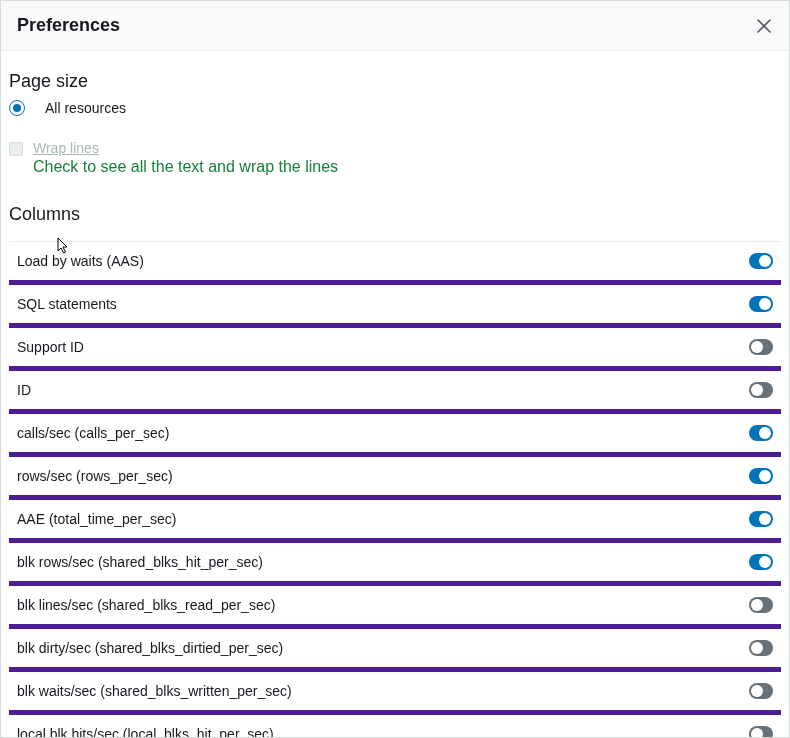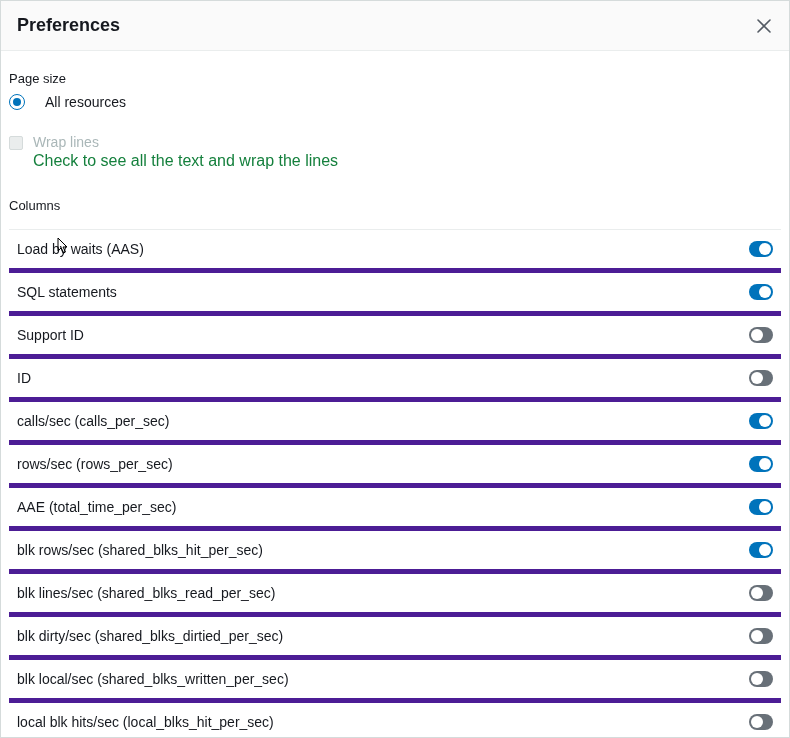--- a/index.html
+++ b/index.html
@@ -33,21 +33,21 @@
       cursor: pointer;
       padding: 2px;
       color: #545b64;
       display: flex;
       align-items: center;
     }
     .content {
       padding: 20px 8px 0 8px;
     }
     .section-label {
-      font-size: 13px;
+      font-size: 18px;
       color: #16191f;
       margin-bottom: 8px;
       font-weight: 400;
     }
     .radio-row {
       display: flex;
       align-items: center;
       gap: 20px;
       margin-bottom: 24px;
       margin-top: 6px;
@@ -81,20 +81,21 @@
       width: 14px;
       height: 14px;
       border: 1px solid #d5dbdb;
       border-radius: 2px;
       background: #eaeded;
       margin-top: 2px;
     }
     .checkbox-row .chk-labels .chk-title {
       font-size: 14px;
       color: #aab7b8;
+      text-decoration: underline;
     }
     .checkbox-row .chk-labels .chk-desc {
       font-size: 16px;
       color: #15803d;
       margin-top: 2px;
     }
     .columns-list {
       margin-top: 8px;
     }
     .col-row {
@@ -201,21 +202,21 @@
         </div>
         <div class="col-row">
           <span>blk lines/sec (shared_blks_read_per_sec)</span>
           <span class="toggle off"></span>
         </div>
         <div class="col-row">
           <span>blk dirty/sec (shared_blks_dirtied_per_sec)</span>
           <span class="toggle off"></span>
         </div>
         <div class="col-row">
-          <span>blk local/sec (shared_blks_written_per_sec)</span>
+          <span>blk waits/sec (shared_blks_written_per_sec)</span>
           <span class="toggle off"></span>
         </div>
         <div class="col-row">
           <span>local blk hits/sec (local_blks_hit_per_sec)</span>
           <span class="toggle off"></span>
         </div>
       </div>
   </div>
 
 </div>

